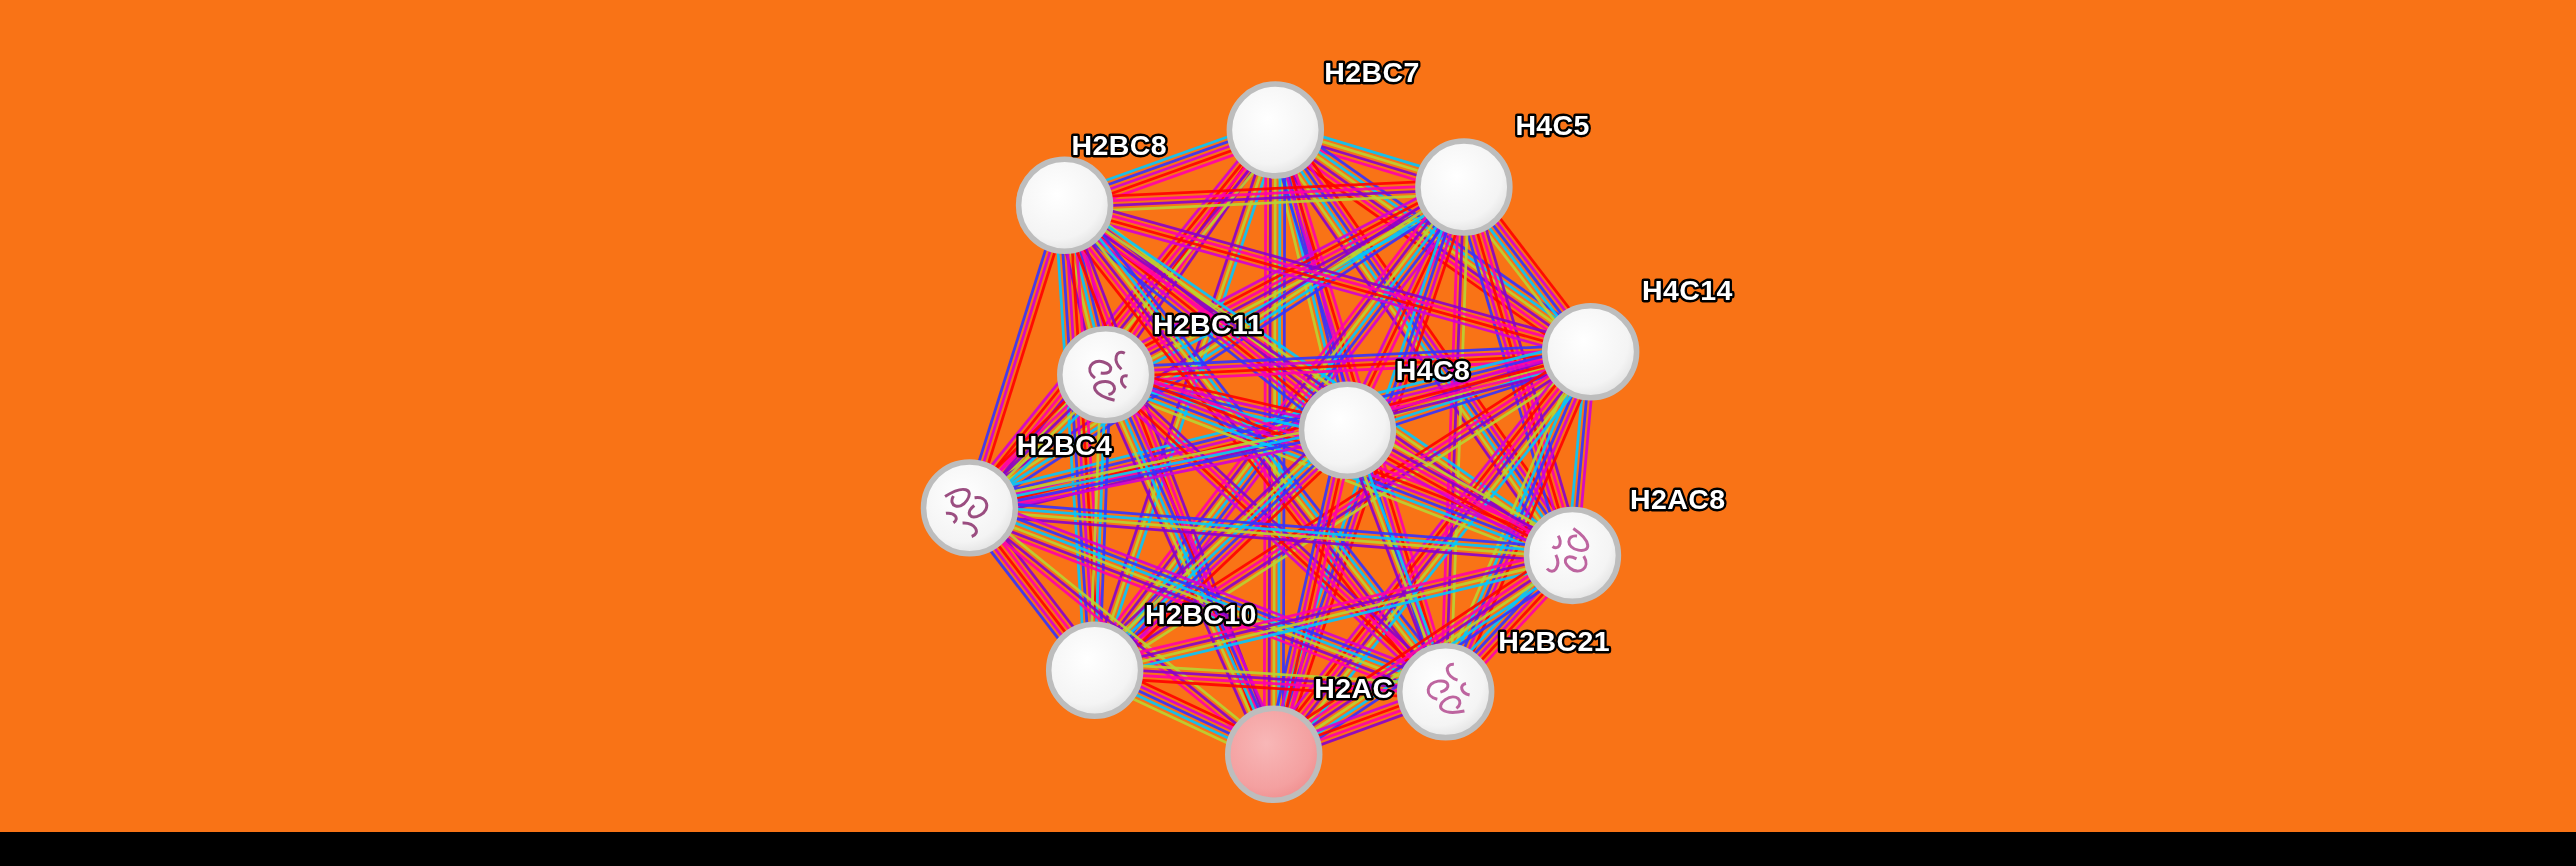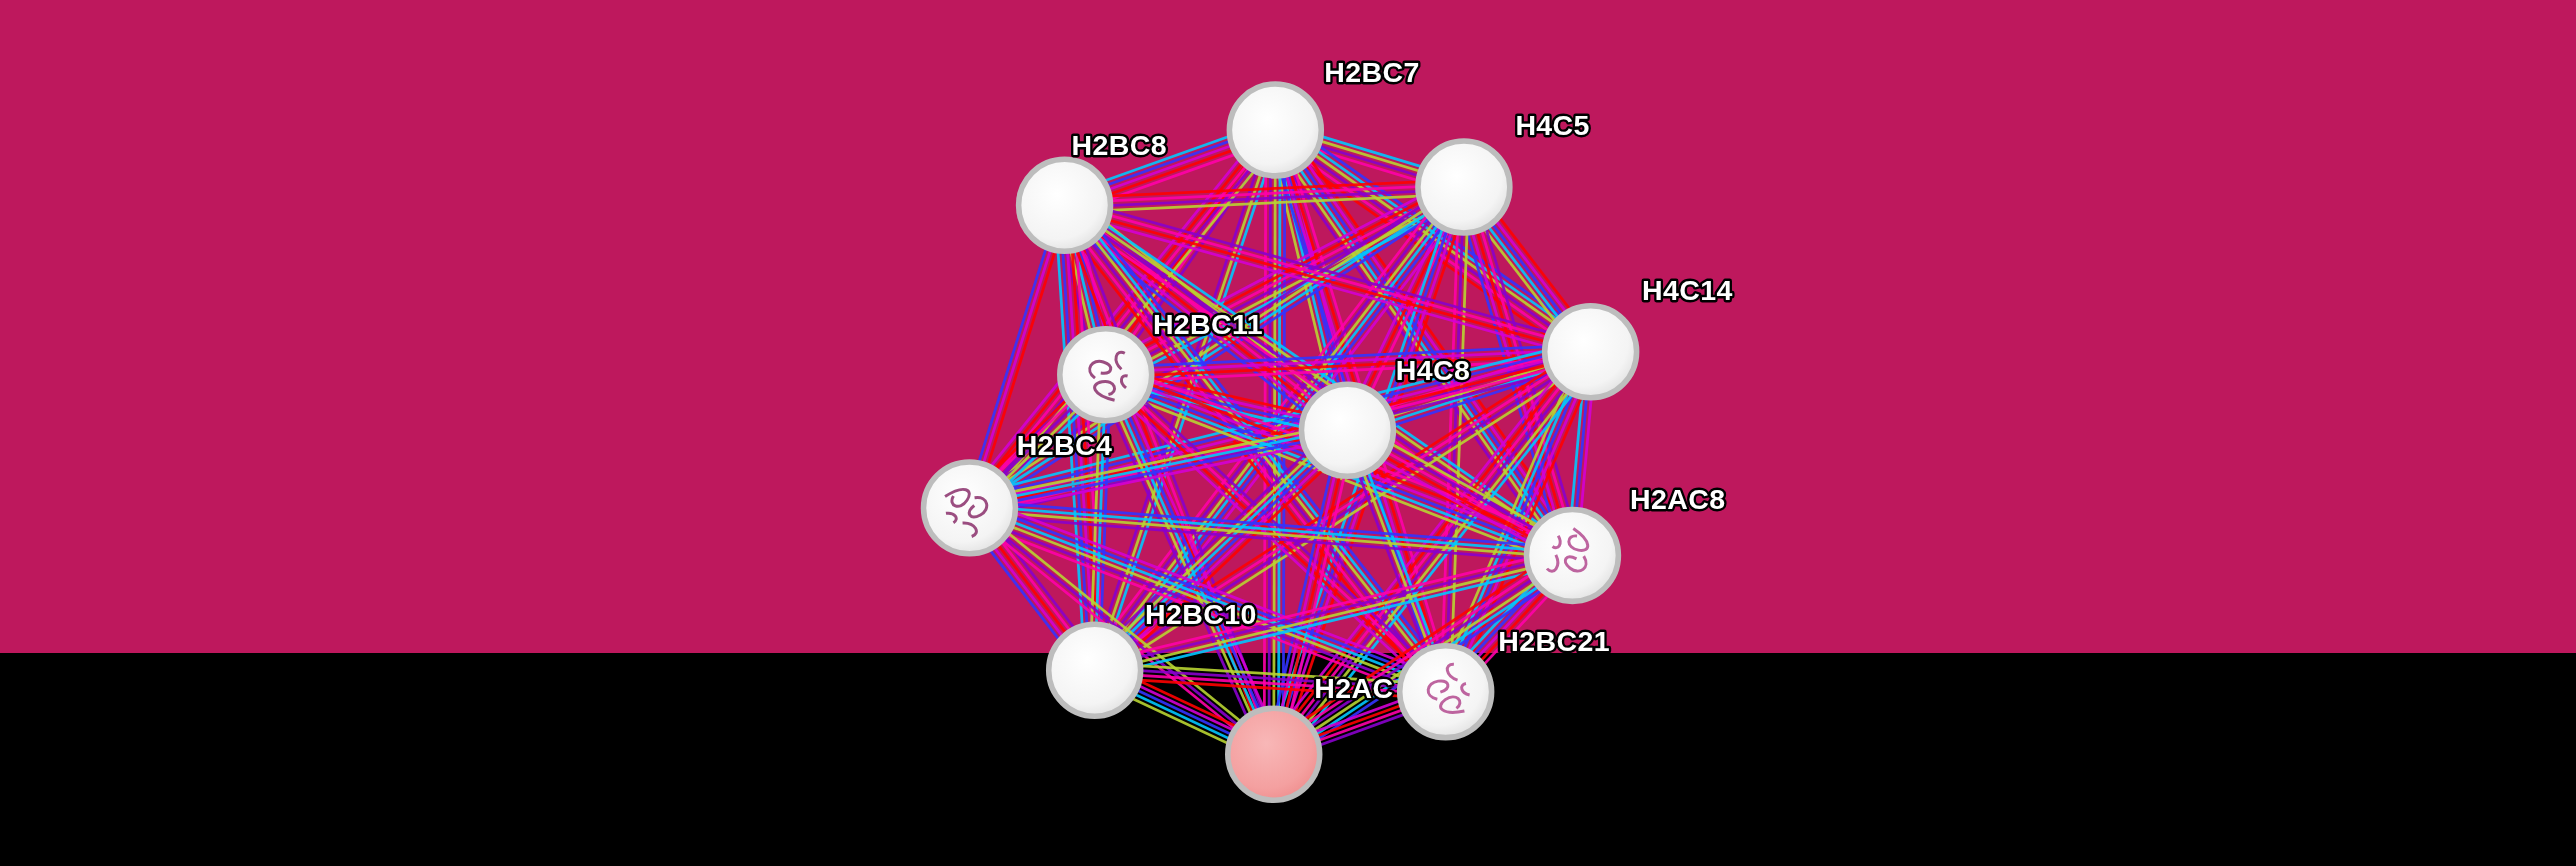--- a/index.html
+++ b/index.html
@@ -7,22 +7,22 @@
     padding: 0;
     background: #000000;
     width: 2576px;
     height: 866px;
     overflow: hidden;
     font-family: "Liberation Sans", sans-serif;
   }
   #stage {
     position: relative;
     width: 2576px;
-    height: 653px;
-    background: #be185d;
+    height: 832px;
+    background: #f97316;
   }
   svg { display: block; }
   .edge-line {
     fill: none;
     opacity: 0.9;
   }
   .node-circle {
     stroke-linejoin: round;
   }
   .node-label {

